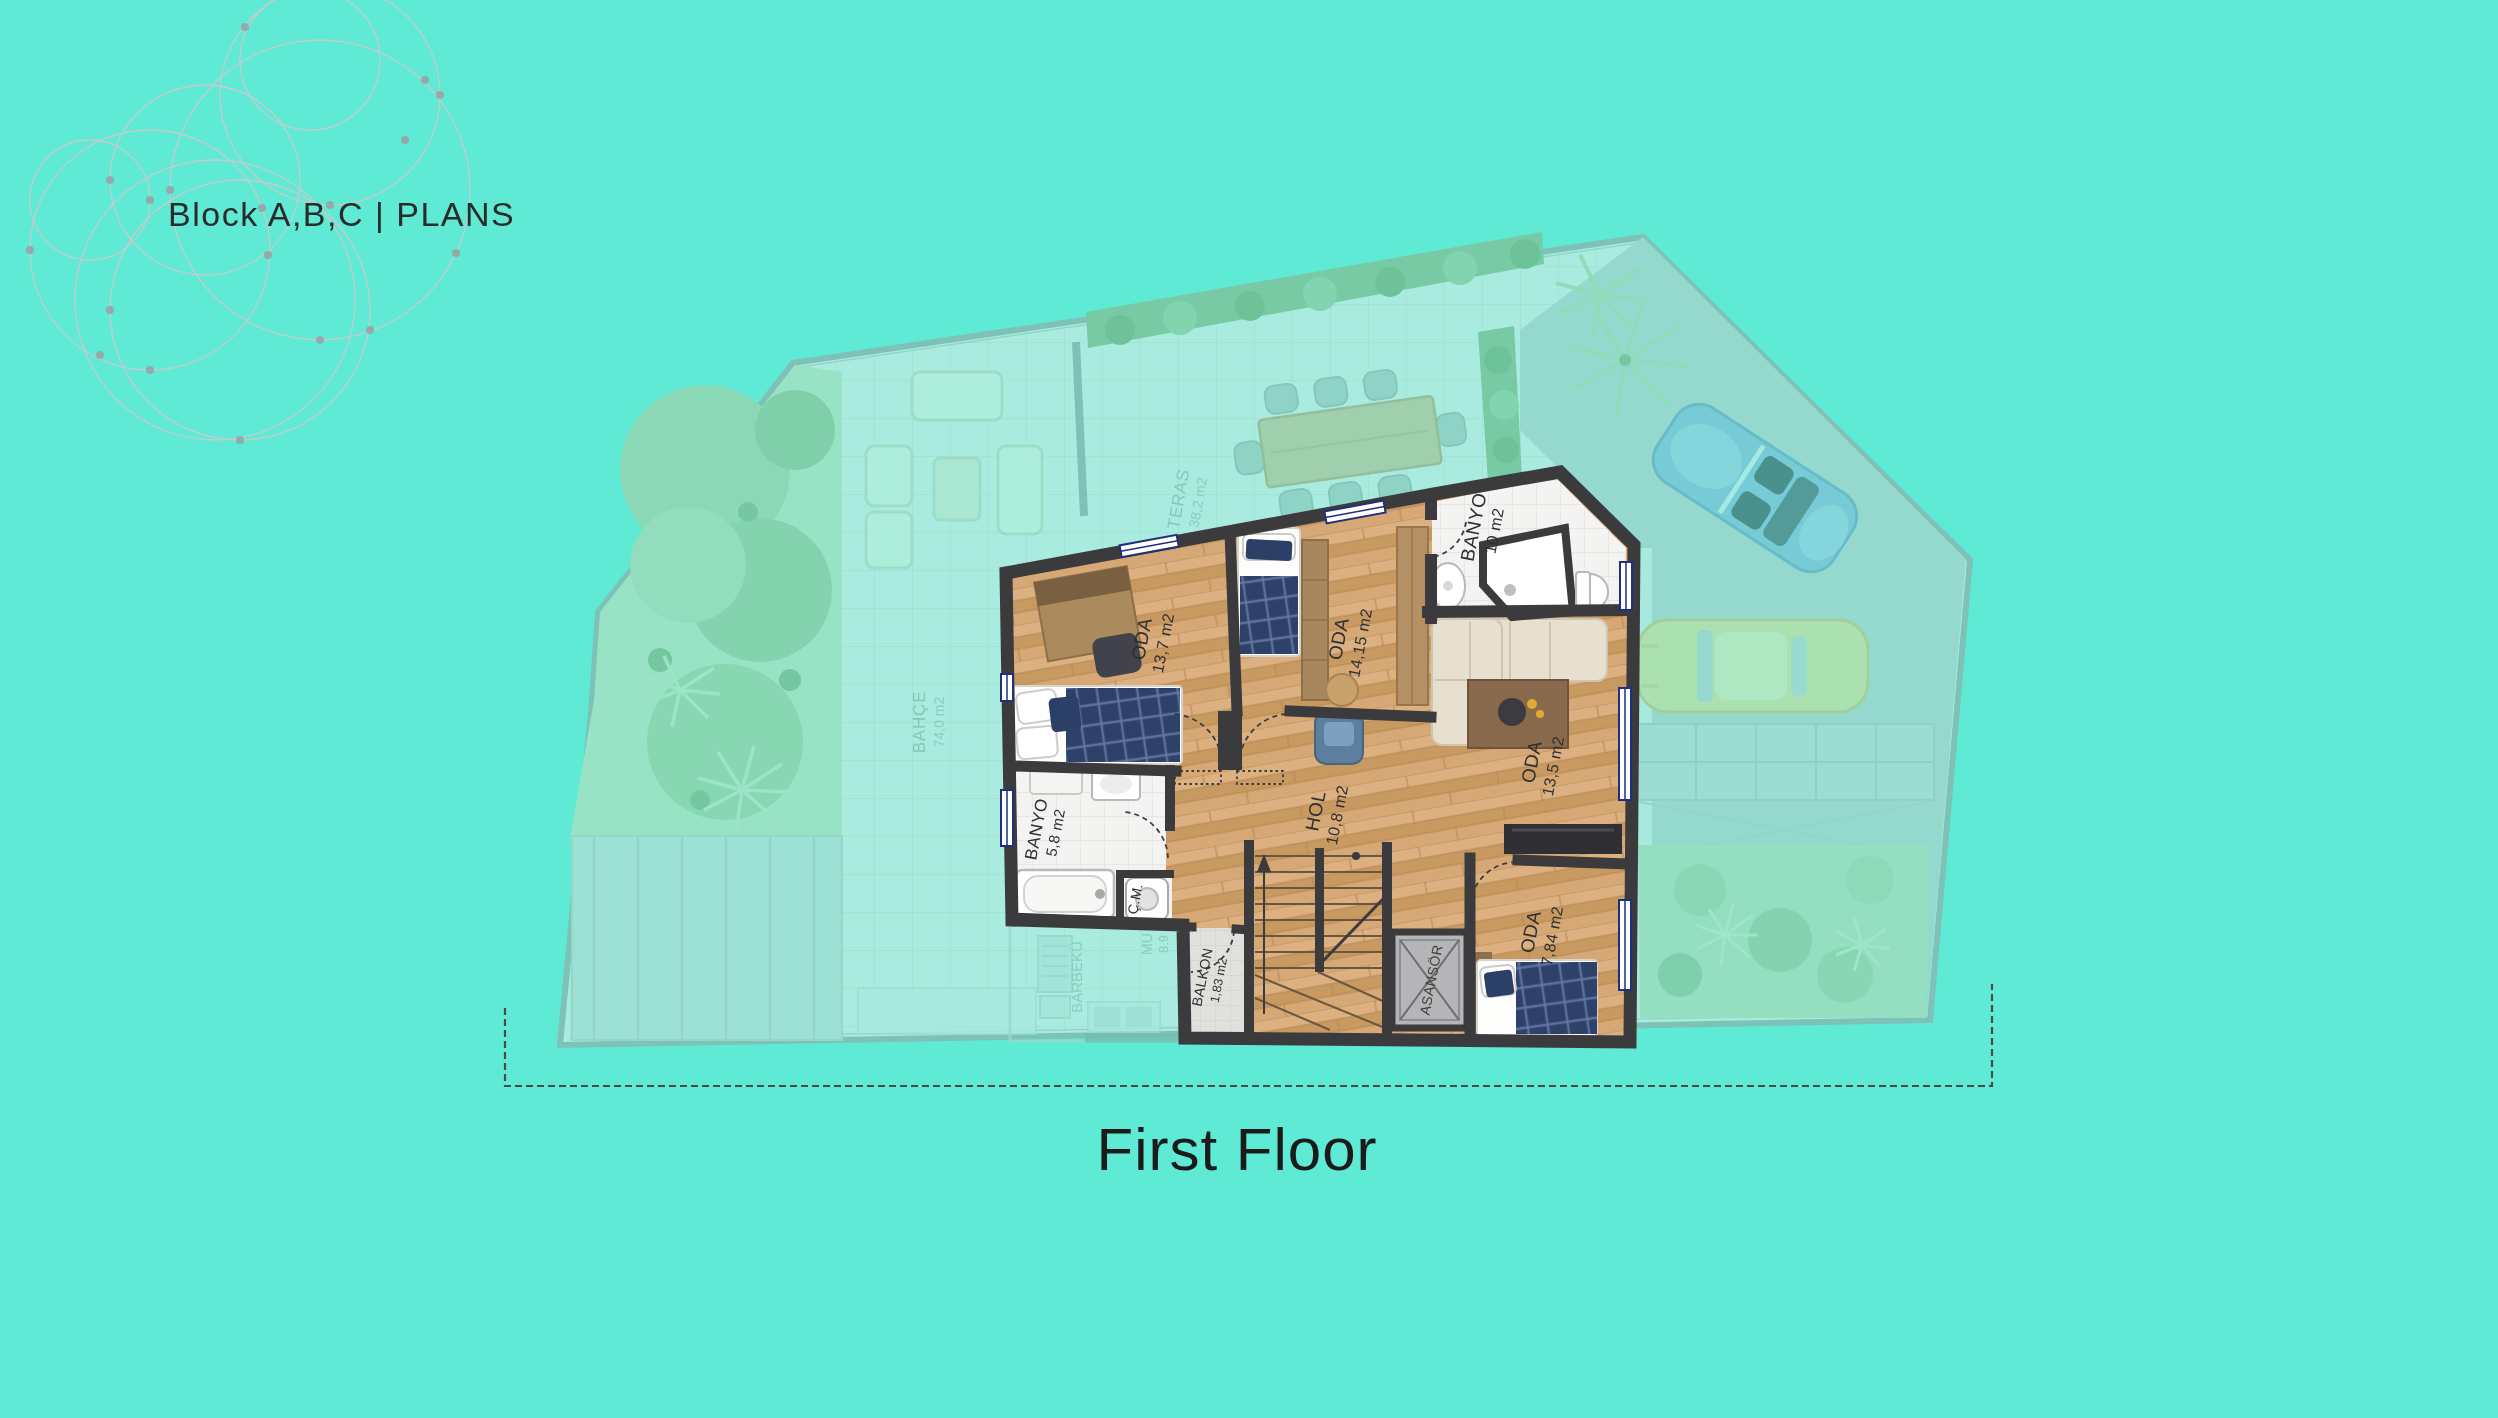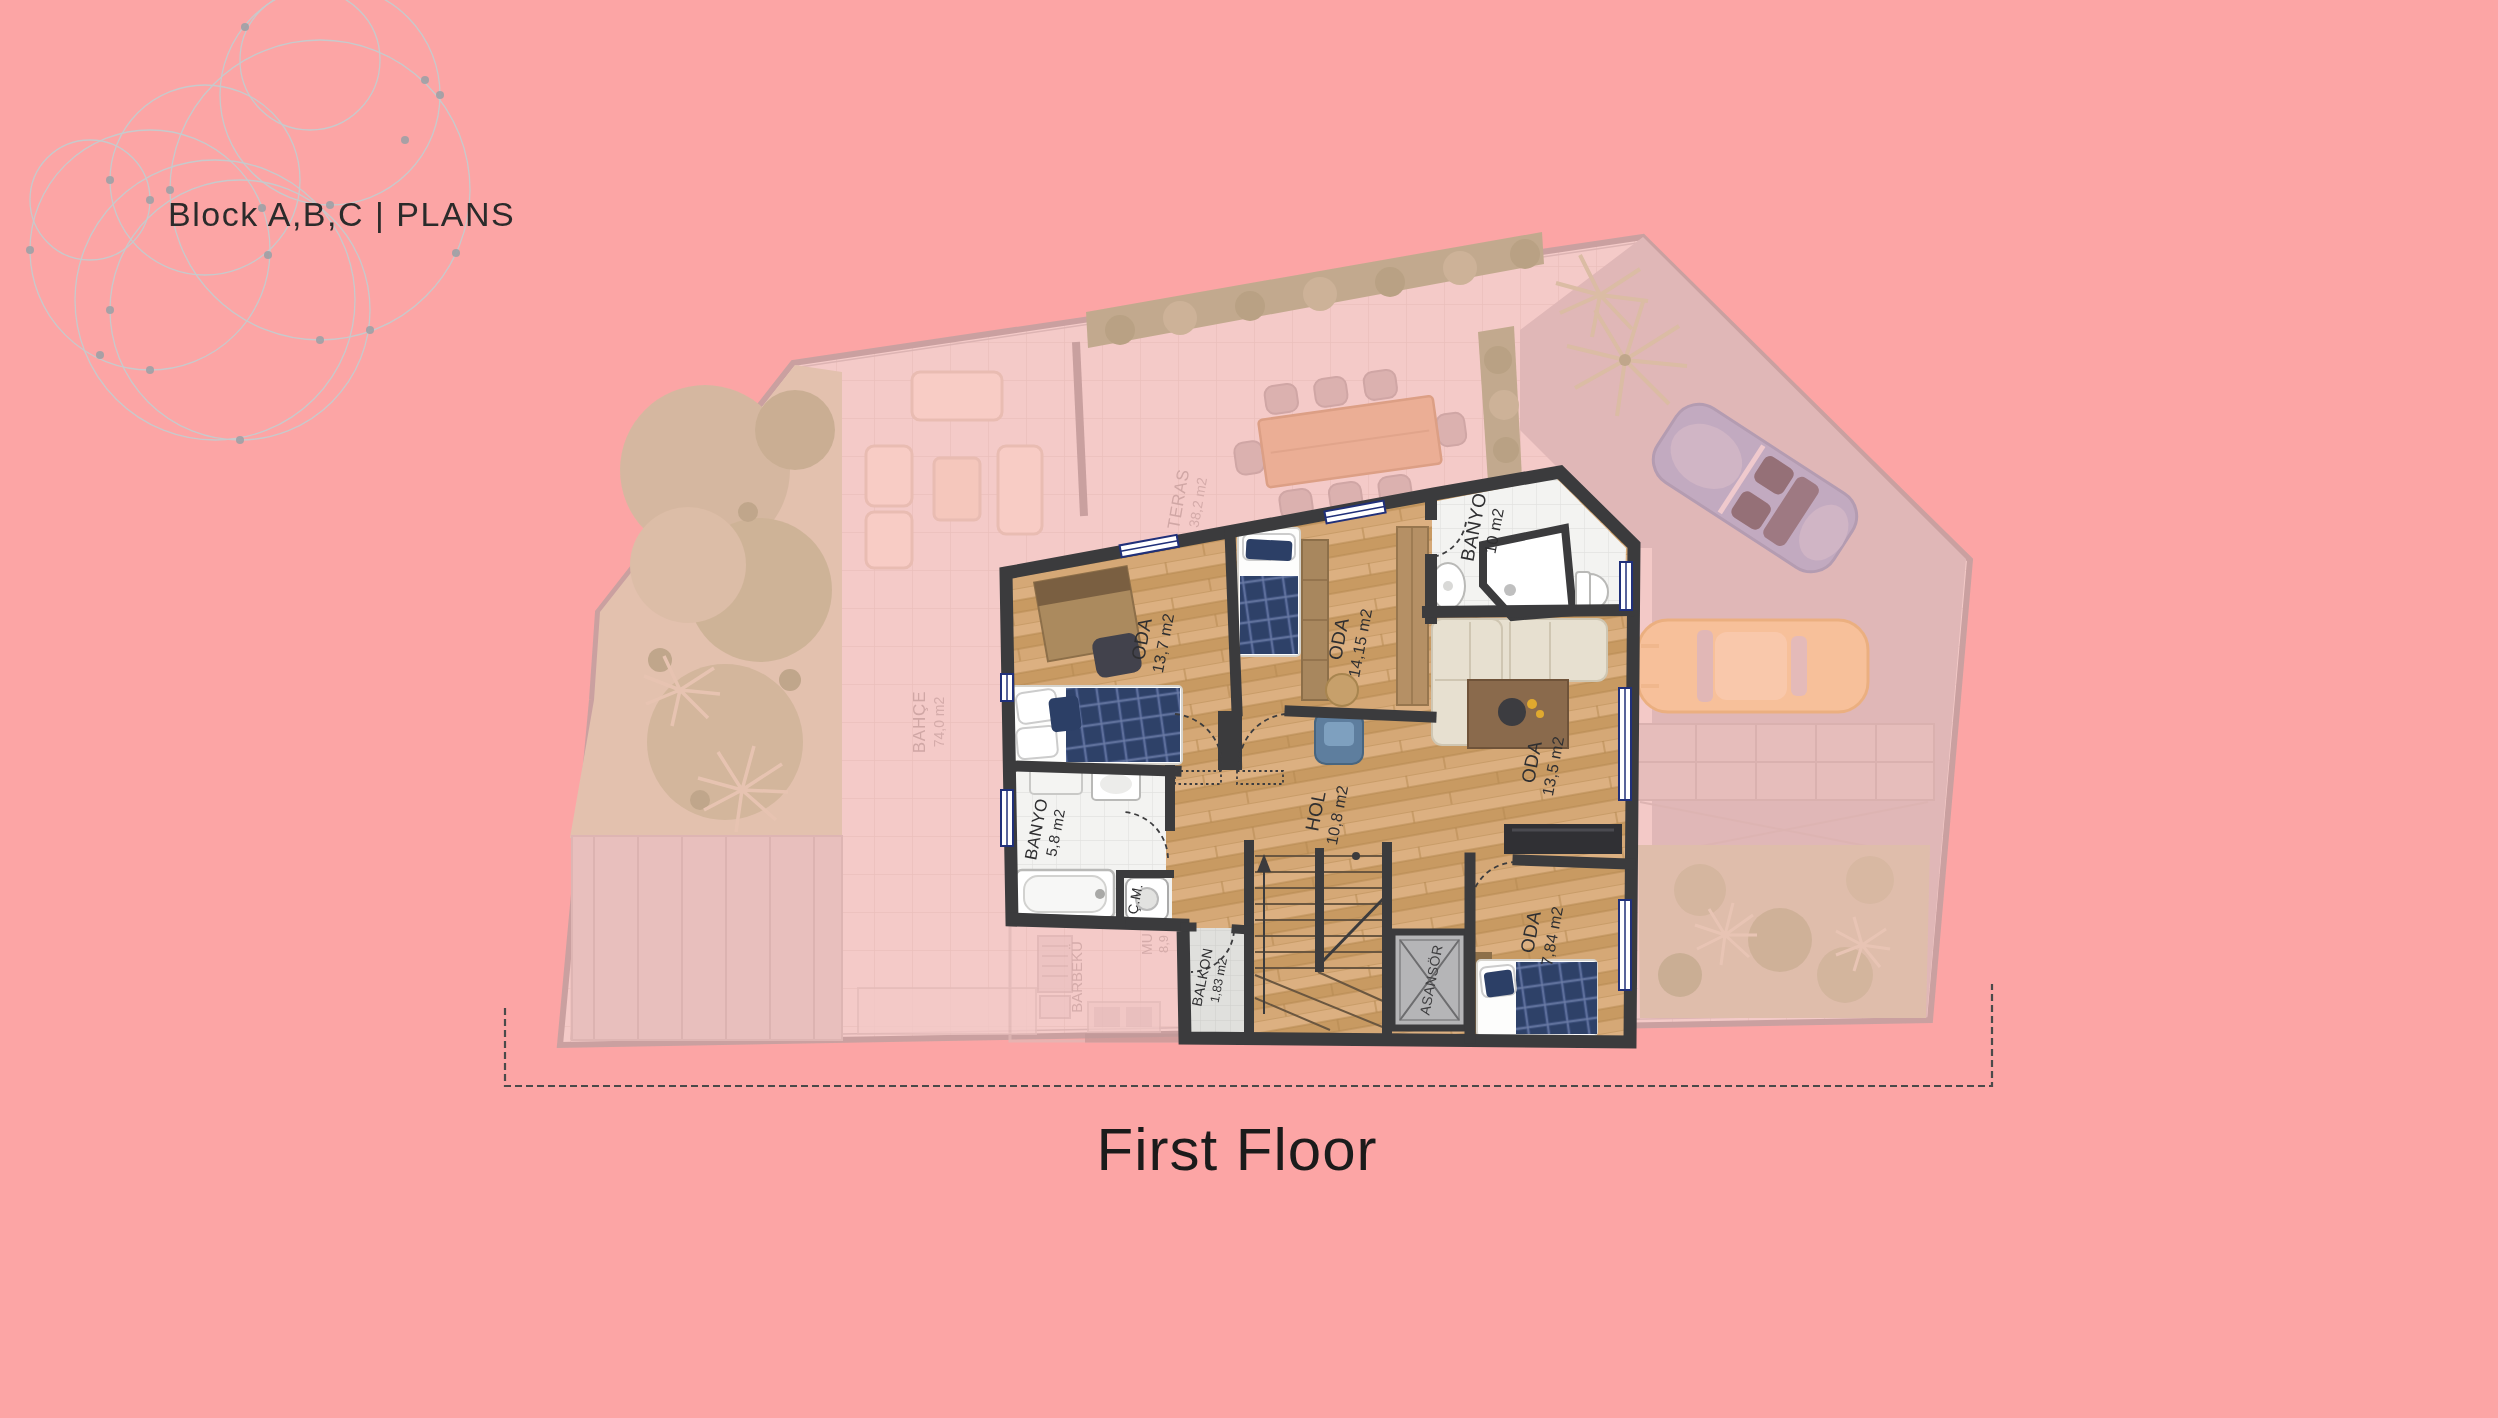--- a/index.html
+++ b/index.html
@@ -1,16 +1,16 @@
 <!DOCTYPE html>
 <html><head>
 <meta charset="utf-8">
 <style>
   html,body{margin:0;padding:0;background:#ffffff;}
-  .stage{position:relative;width:2498px;height:1418px;background:#fca5a5;overflow:hidden;
+  .stage{position:relative;width:2498px;height:1418px;background:#5eead4;overflow:hidden;
          font-family:"Liberation Sans",sans-serif;}
   svg{position:absolute;left:0;top:0;}
   svg text{font-family:"Liberation Sans",sans-serif;}
   .title-main{font-size:34px;letter-spacing:1.5px;fill:#2b2b2b;font-weight:300;}
   .title-floor{font-size:60px;letter-spacing:1px;fill:#1b1b1b;font-weight:300;}
   .room-n{font-size:19px;fill:#2f2f31;letter-spacing:.6px;}
   .room-a{font-size:16px;fill:#2f2f31;letter-spacing:.4px;}
   .room-n-s{font-size:14px;fill:#2f2f31;letter-spacing:.4px;}
   .room-a-s{font-size:12.5px;fill:#2f2f31;}
   .faded-n{font-size:17px;fill:#a9a9a6;letter-spacing:.8px;}

